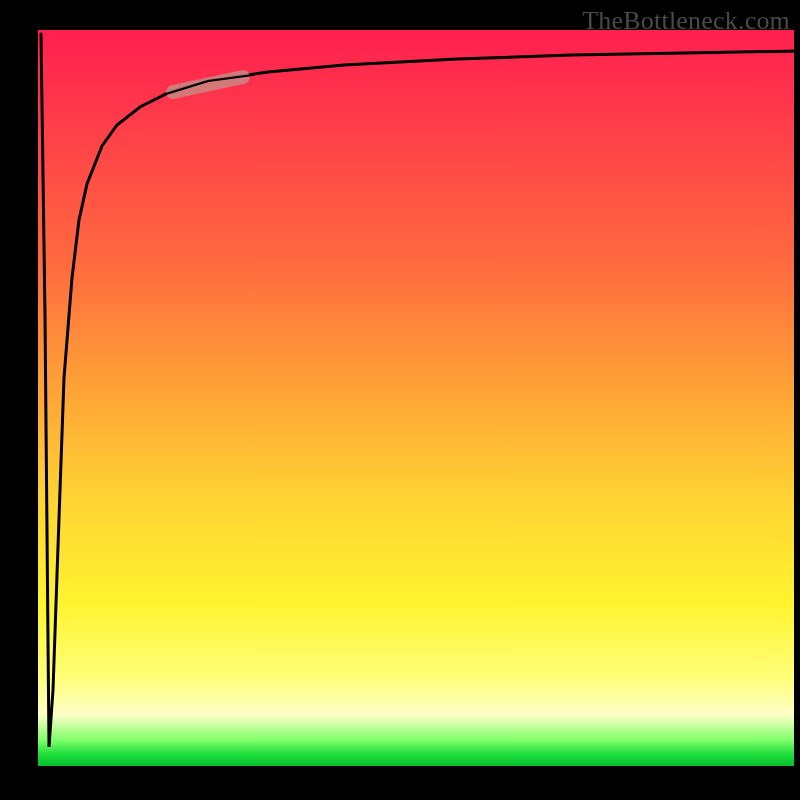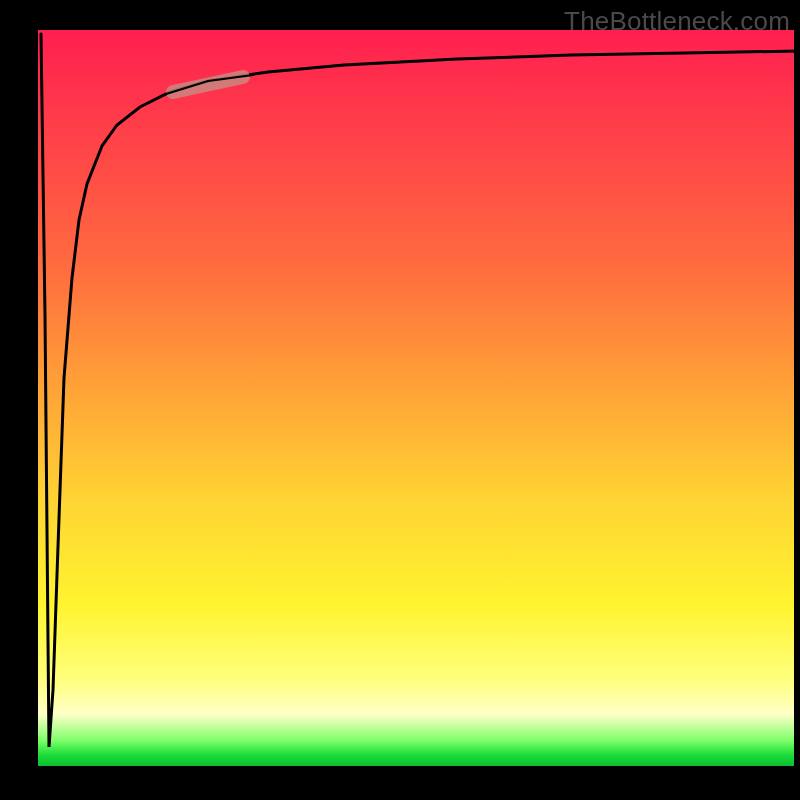--- a/index.html
+++ b/index.html
@@ -41,20 +41,21 @@
   }
   .watermark {
     position: absolute;
     top: 6px;
     right: 10px;
     font-size: 26px;
     color: #4a4a4a;
     font-weight: 500;
     letter-spacing: 0.2px;
     user-select: none;
+    font-family: Liberation Serif, serif;
   }
   svg.curve-layer {
     position: absolute;
     left: 38px;
     top: 30px;
     width: 756px;
     height: 736px;
     overflow: visible;
     pointer-events: none;
   }

